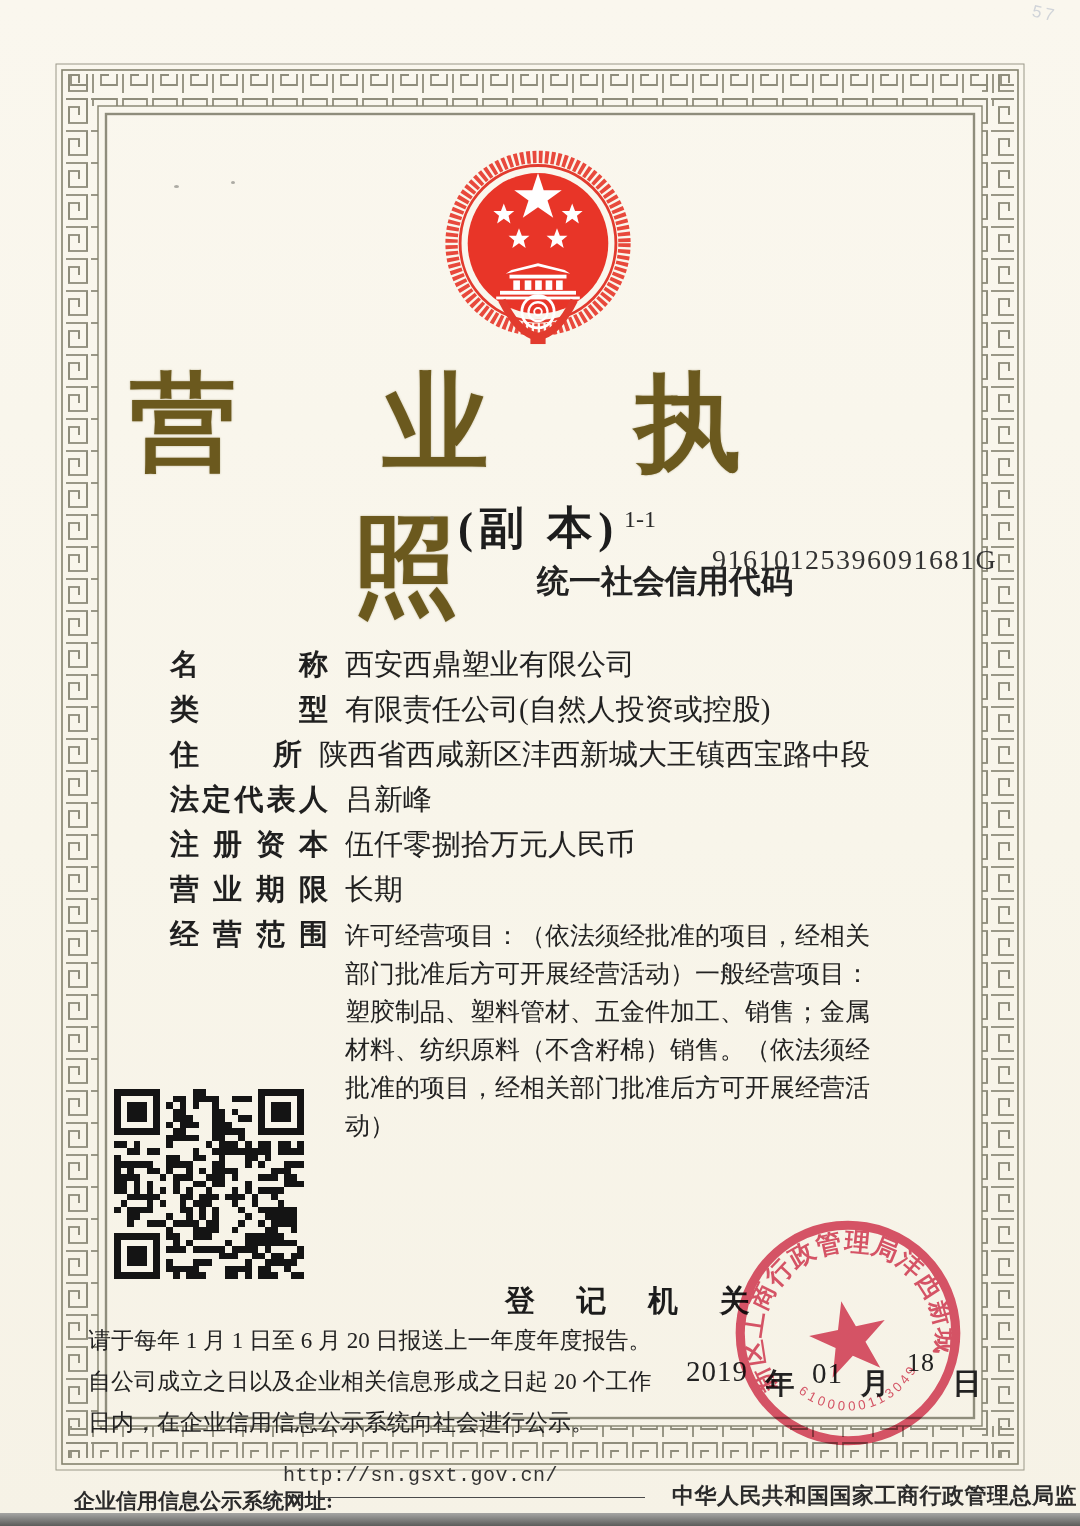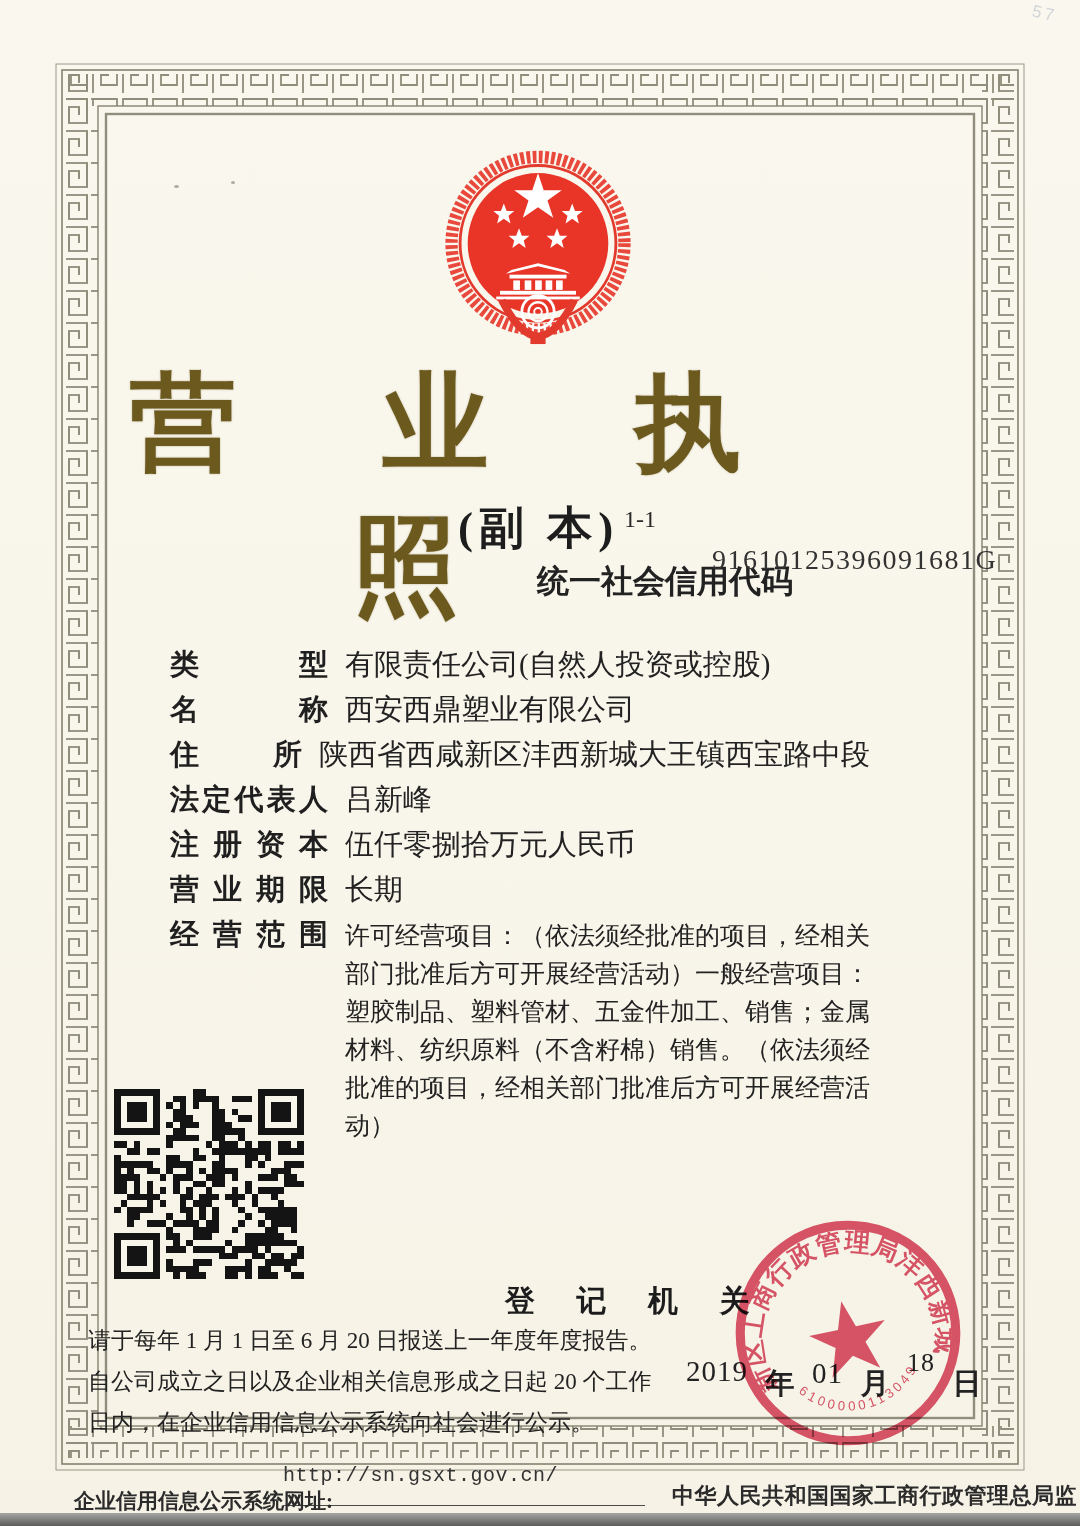--- a/index.html
+++ b/index.html
@@ -39,21 +39,21 @@
   .date-line { position:absolute; left:686px; top:1352px; font-family:"Liberation Serif", serif; font-size:30px; color:#222; white-space:nowrap; }
   .date-line span { display:inline-block; }
   .d-num { font-size:29px; letter-spacing:1px; }
   .d-unit { position:relative; top:12px; margin:0 10px; font-weight:600; font-size:29px; }
   .d-month { position:relative; top:2px; }
   .d-day { position:relative; top:-10px; font-size:26px; }
 
   .stamp { position:absolute; left:726px; top:1208px; width:244px; height:250px; transform:rotate(-12deg);
     opacity:.9; mix-blend-mode:multiply; }
 
-  .url-wrap { position:absolute; left:283px; top:1464px; width:362px; border-bottom:1.5px solid #4a4a4a; padding-bottom:18px; }
+  .url-wrap { position:absolute; left:283px; top:1464px; width:362px; border-bottom:1.5px solid #4a4a4a; padding-bottom:10px; }
   .url-text { font-family:"Liberation Mono", monospace; font-size:20px; color:#333; letter-spacing:.5px; }
   .url-label { position:absolute; left:74px; top:1487px; font-family:"Liberation Serif", serif; font-weight:700; font-size:21px; color:#2b2b2b; }
   .issuer { position:absolute; left:672px; top:1481px; font-family:"Liberation Serif", serif; font-weight:600; font-size:22px; color:#2b2b2b; letter-spacing:.5px; }
 
   .bottom-strip { position:absolute; left:0; bottom:0; width:1080px; height:13px;
     background:linear-gradient(180deg,#a6a6a4,#5c5c5a); }
 
   .pencil-mark { position:absolute; left:1032px; top:4px; color:#c7ccd4; font-size:17px;
     transform:rotate(12deg); letter-spacing:3px; opacity:.8; }
   .speck { position:absolute; background:#6d6d68; border-radius:50%; opacity:.55; }
@@ -111,26 +111,26 @@
   </svg>
 
   <div class="doc-title">营 业 执 照</div>
   <div class="doc-subtitle">(副 本)</div>
   <div class="page-no">1-1</div>
   <div class="code-label cn">统一社会信用代码</div>
   <div class="code-value">91610125396091681G</div>
 
   <div class="fields">
     <div class="frow">
+      <div class="flabel">名称</div>
+      <div class="fvalue">西安西鼎塑业有限公司</div>
+    </div>
+    <div class="frow">
       <div class="flabel">类型</div>
       <div class="fvalue">有限责任公司(自然人投资或控股)</div>
-    </div>
-    <div class="frow">
-      <div class="flabel">名称</div>
-      <div class="fvalue">西安西鼎塑业有限公司</div>
     </div>
     <div class="frow">
       <div class="flabel">住所</div>
       <div class="fvalue">陕西省西咸新区沣西新城大王镇西宝路中段</div>
     </div>
     <div class="frow">
       <div class="flabel">法定代表人</div>
       <div class="fvalue">吕新峰</div>
     </div>
     <div class="frow">

